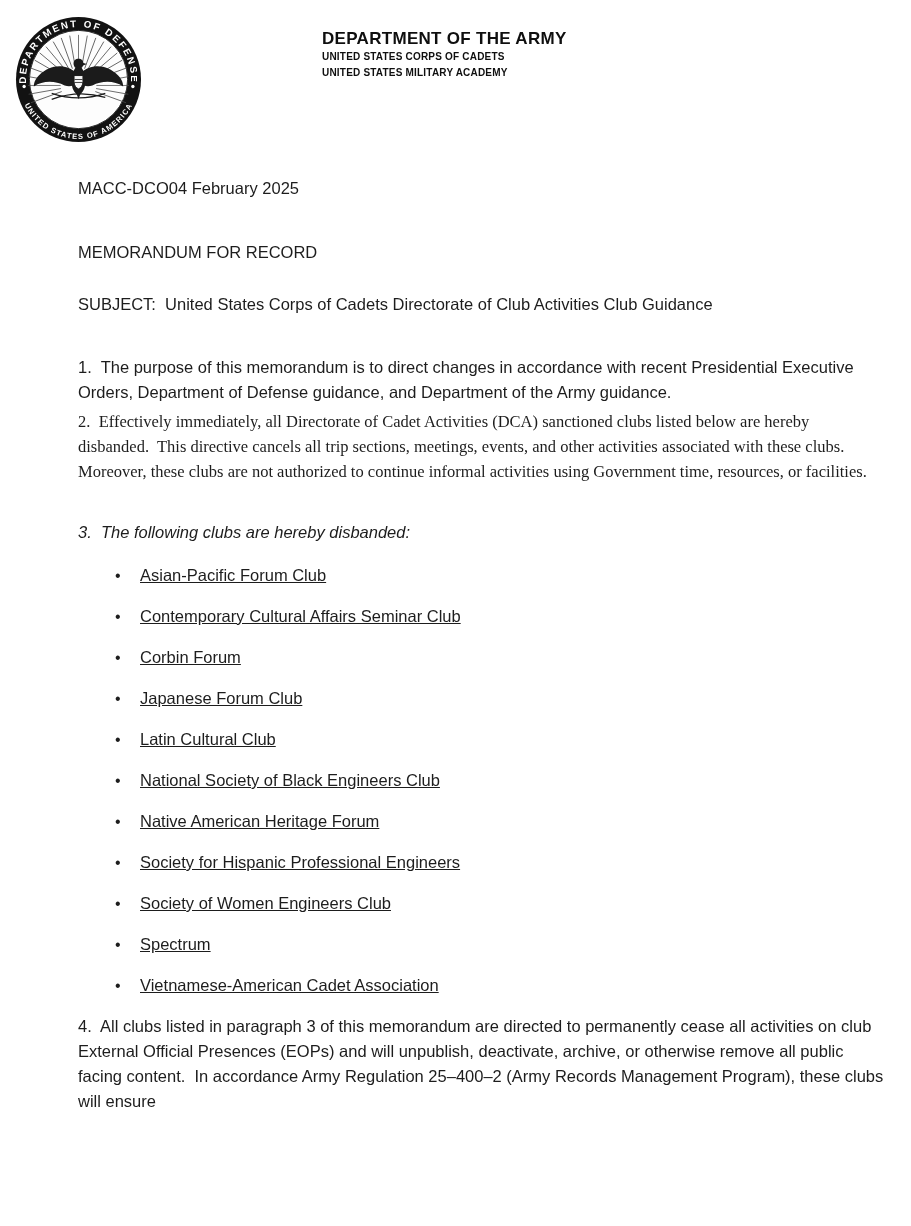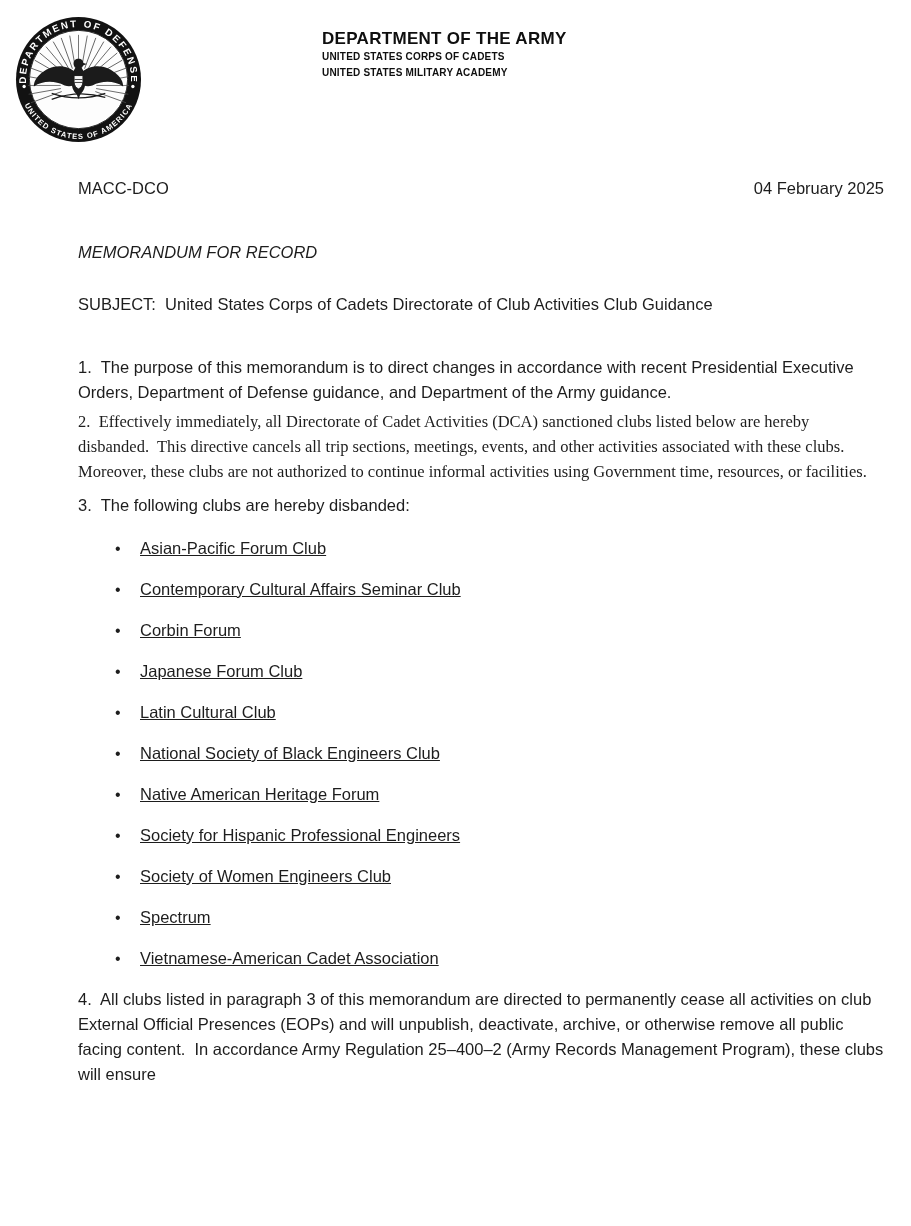--- a/index.html
+++ b/index.html
@@ -55,29 +55,28 @@
     position: absolute;
     top: 176px;
     left: 78px;
     right: 27px;
     font-size: 16.5px;
     line-height: 25px;
     color: #1d1d1d;
   }
   .symbol-row {
     display: flex;
-    justify-content: space-between;
     align-items: baseline;
   }
-  .memo-type { margin-top: 39px; white-space: pre-wrap; font-style: italic; }
+  .memo-type { margin-top: 39px; white-space: pre-wrap; }
   .subject-line { margin-top: 27px; white-space: pre-wrap; }
   .para { white-space: pre-wrap; }
   .para-1 { margin-top: 38px; }
   .para-2 { margin-top: 4px; font-family: Liberation Serif, serif; }
-  .para-3 { margin-top: 9px; }
+  .para-3 { margin-top: 36px; font-style: italic; }
   .para-4 { margin-top: 16px; }
 
   ul.clubs {
     list-style: none;
     margin-top: 18px;
     padding-left: 62px;
   }
   ul.clubs li {
     position: relative;
     line-height: 25px;

